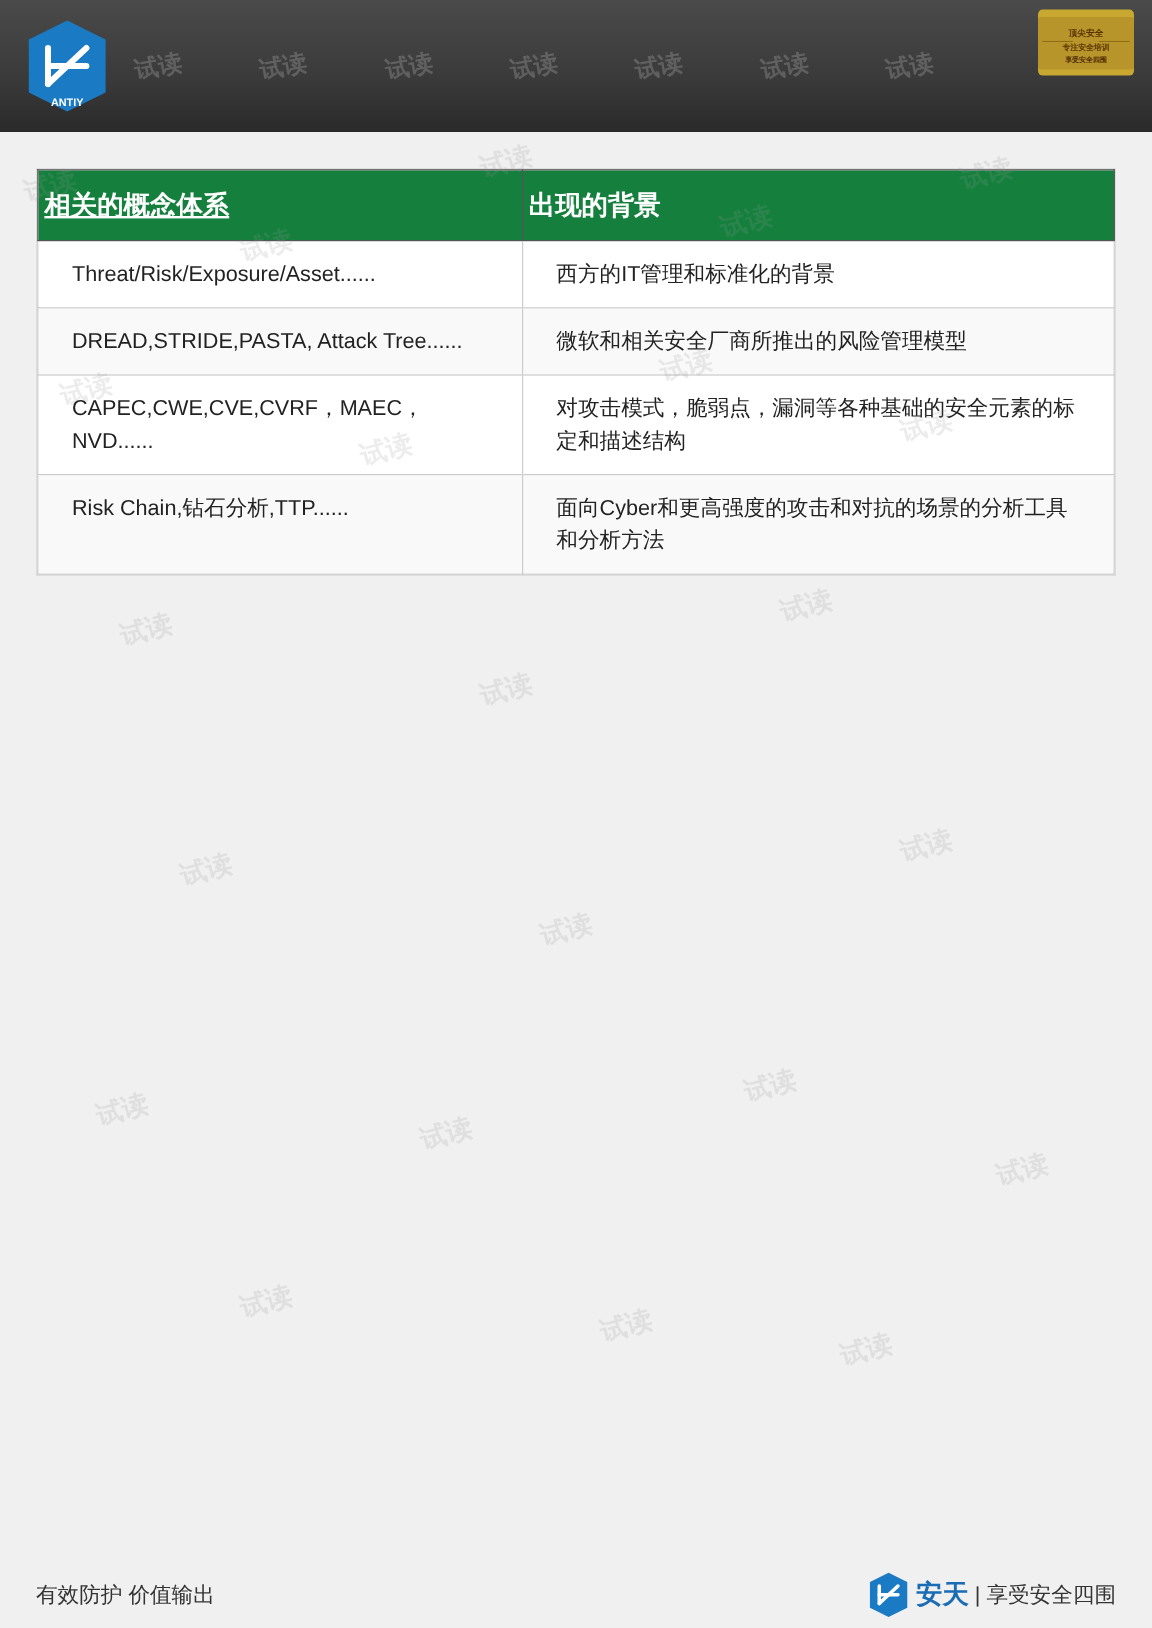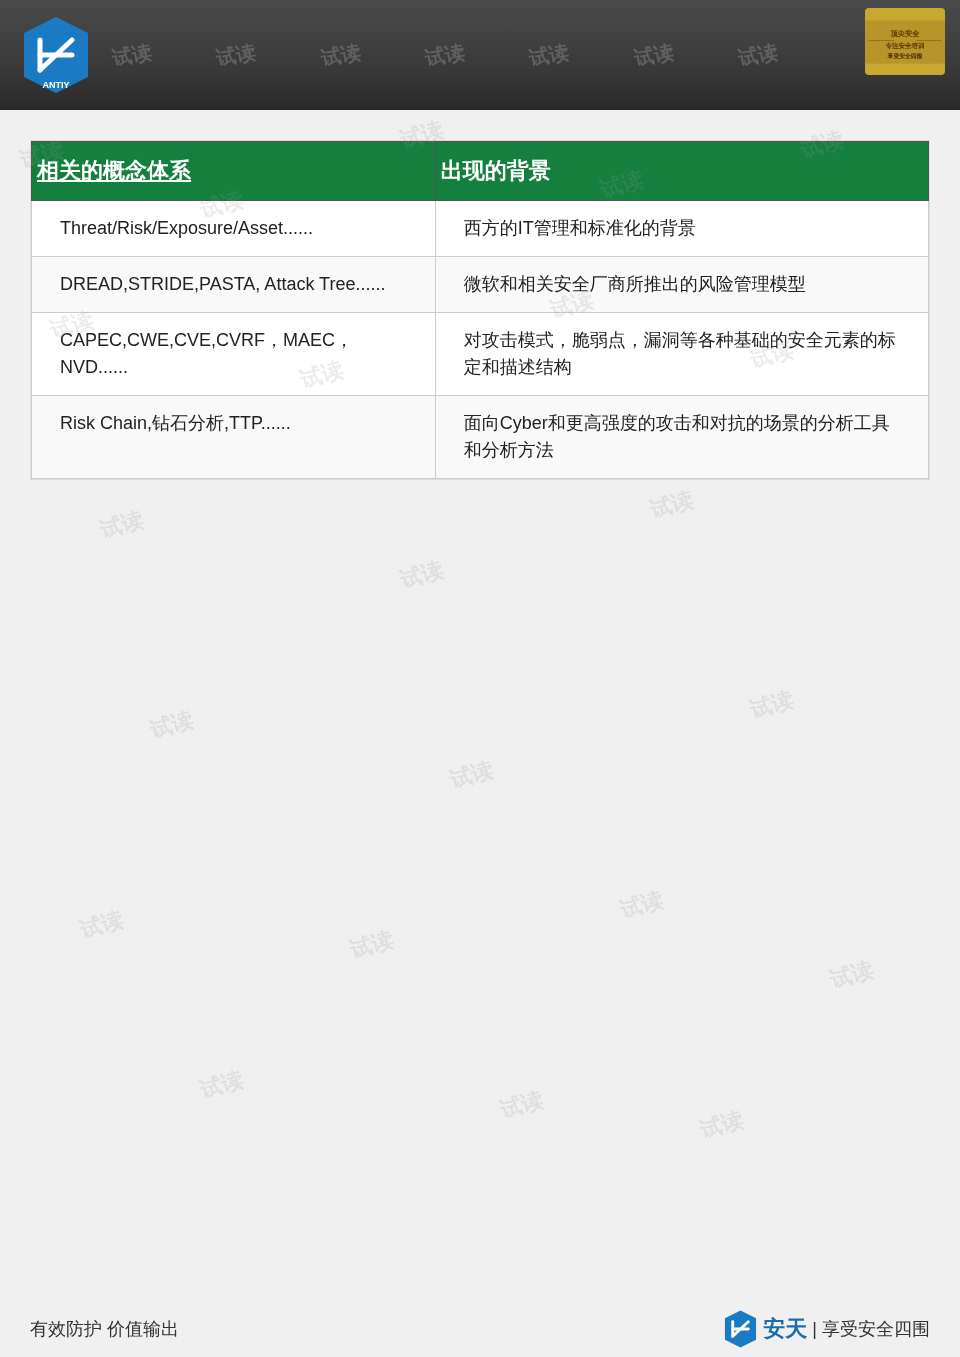--- a/index.html
+++ b/index.html
@@ -33,21 +33,21 @@
       position: absolute;
       right: 15px;
       top: 8px;
       display: flex;
       flex-direction: column;
       align-items: flex-end;
     }
 
     .brand-circle {
       width: 80px;
-      height: 67px;
+      height: 55px;
       background: #c8a830;
       border-radius: 4px;
       display: flex;
       align-items: center;
       font-size: 11px;
       color: #333;
       font-weight: bold;
       position: relative;
       overflow: hidden;
     }

